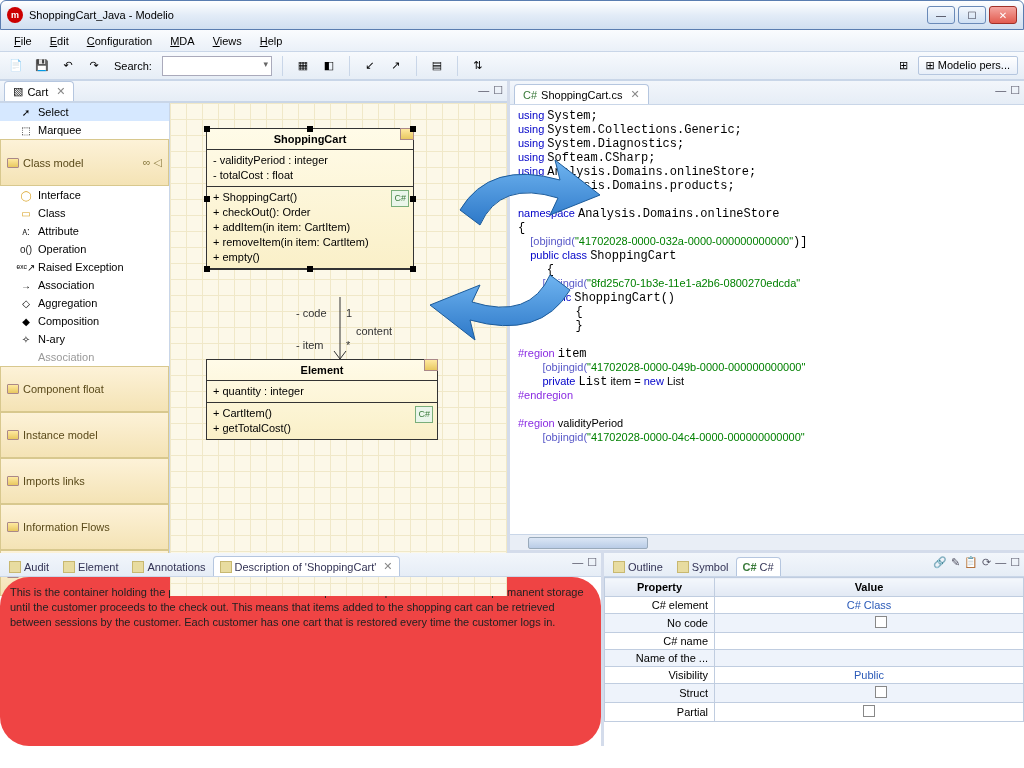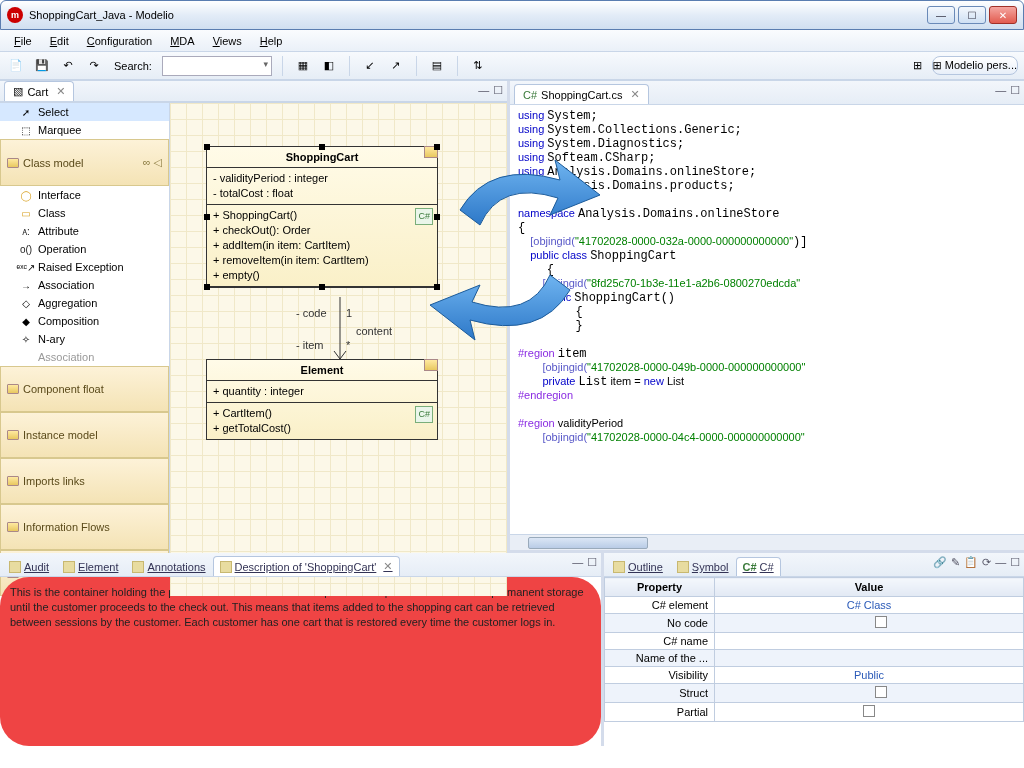--- a/index.html
+++ b/index.html
@@ -15,21 +15,21 @@
 .menubar { height: 22px; background: linear-gradient(#fafcfe, #eaf0f8); border-bottom: 1px solid #c9d6e8; display: flex; align-items: center; padding: 0 6px; gap: 2px; }
 .menubar .item { padding: 2px 8px; cursor: pointer; }
 .menubar .item u { text-decoration: underline; }
 
 .toolbar { height: 28px; background: linear-gradient(#f7fafd, #e6edf6); border-bottom: 1px solid #c9d6e8; display: flex; align-items: center; padding: 0 6px; gap: 6px; }
 .tb-btn { width: 20px; height: 20px; display: flex; align-items: center; justify-content: center; cursor: pointer; border-radius: 2px; }
 .tb-sep { width: 1px; height: 20px; background: #c9d6e8; margin: 0 4px; }
 .search-lbl { margin: 0 4px; }
 .search-input { width: 110px; height: 20px; border: 1px solid #aab; background: #fff; padding: 0 16px 0 4px; }
 .persp { margin-left: auto; display: flex; align-items: center; gap: 4px; }
-.persp-btn { border: 1px solid #b5c6df; background: linear-gradient(#fff,#e8eff9); padding: 2px 0; border-radius: 8px; cursor: pointer; }
+.persp-btn { border: 1px solid #b5c6df; background: linear-gradient(#fff,#e8eff9); padding: 2px 7px; border-radius: 2px; cursor: pointer; }
 
 .workarea { display: flex; height: 470px; border-top: 1px solid #c9d6e8; }
 .left-pane { width: 510px; border-right: 3px solid #d4dceb; display: flex; flex-direction: column; }
 .right-pane { flex: 1; display: flex; flex-direction: column; }
 
 .pane-tabs { height: 24px; background: linear-gradient(#f2f6fb,#e6edf6); border-bottom: 1px solid #c9d6e8; display: flex; align-items: flex-end; padding: 0 4px; position: relative; }
 .tab { background: #fff; border: 1px solid #b5c6df; border-bottom: none; border-radius: 4px 4px 0 0; padding: 3px 8px; display: flex; align-items: center; gap: 4px; font-size: 11px; }
 .tab .closex { color: #888; margin-left: 4px; cursor: pointer; }
 .pane-ctrls { position: absolute; right: 4px; top: 3px; display: flex; gap: 4px; font-size: 10px; color: #556; }
 .pane-ctrls span { cursor: pointer; }
@@ -63,21 +63,21 @@
 .reg { color: #8a2be2; }
 .attr { color: #5858c8; }
 .scrollbar-h { height: 16px; background: #e9eef6; border-top: 1px solid #c9d6e8; position: relative; }
 .scrollbar-h .thumb { position: absolute; left: 18px; top: 2px; height: 12px; width: 120px; background: linear-gradient(#dbe6f5,#b9cce6); border: 1px solid #9ab; border-radius: 2px; }
 
 .bottom { display: flex; height: 196px; border-top: 3px solid #d4dceb; }
 .bl { width: 604px; border-right: 3px solid #d4dceb; display: flex; flex-direction: column; }
 .br { flex: 1; display: flex; flex-direction: column; }
 
 .btabs { height: 24px; background: linear-gradient(#f2f6fb,#e6edf6); border-bottom: 1px solid #c9d6e8; display: flex; align-items: flex-end; padding: 0 2px; gap: 0; position: relative; overflow: hidden; }
-.btab { border: 1px solid transparent; border-bottom: none; padding: 3px 6px; display: flex; align-items: center; gap: 3px; cursor: pointer; color: #335; white-space: nowrap; text-decoration: underline; }
+.btab { border: 1px solid transparent; border-bottom: none; padding: 3px 6px; display: flex; align-items: center; gap: 3px; cursor: pointer; color: #335; white-space: nowrap; }
 .btab.active { background: #fff; border-color: #b5c6df; border-radius: 4px 4px 0 0; }
 .btab .bic { width: 12px; height: 12px; background: #e8dca0; border: 1px solid #c8b870; }
 
 .desc-body { flex: 1; background: #ef4444; padding: 8px 10px; font-size: 11px; line-height: 15px; color: #222; overflow: auto; border-radius: 29px; }
 
 .prop-table { flex: 1; overflow: auto; }
 .prop-table table { width: 100%; border-collapse: collapse; font-size: 11px; }
 .prop-table th { background: linear-gradient(#f4f7fc,#e2e9f4); border: 1px solid #c0cde0; padding: 3px 6px; text-align: center; font-weight: bold; }
 .prop-table td { border: 1px solid #c0cde0; padding: 2px 6px; }
 .prop-table td.k { text-align: right; background: #fff; width: 110px; }
@@ -245,21 +245,21 @@
         <div class="pal-group">
             <span class="folder-ic"></span>
             <span>Information Flows</span>
           </div>
         <div class="pal-group">
             <span class="folder-ic"></span>
             <span>Common</span>
           </div>
       </div>
       <div class="canvas">
-        <div class="uml selected" style="left:36px;top:43px;width:232px">
+        <div class="uml selected" style="left:36px;top:25px;width:208px">
           <div class="st-icon"></div>
           <div class="uml-title">ShoppingCart</div>
           <div class="uml-sec">
             <div>- validityPeriod : integer</div>
             <div>- totalCost : float</div>
           </div>
           <div class="uml-sec" style="position:relative">
             <span class="badge" style="top:3px">C#</span>
             <div>+ ShoppingCart()</div>
             <div>+ checkOut(): Order</div>

